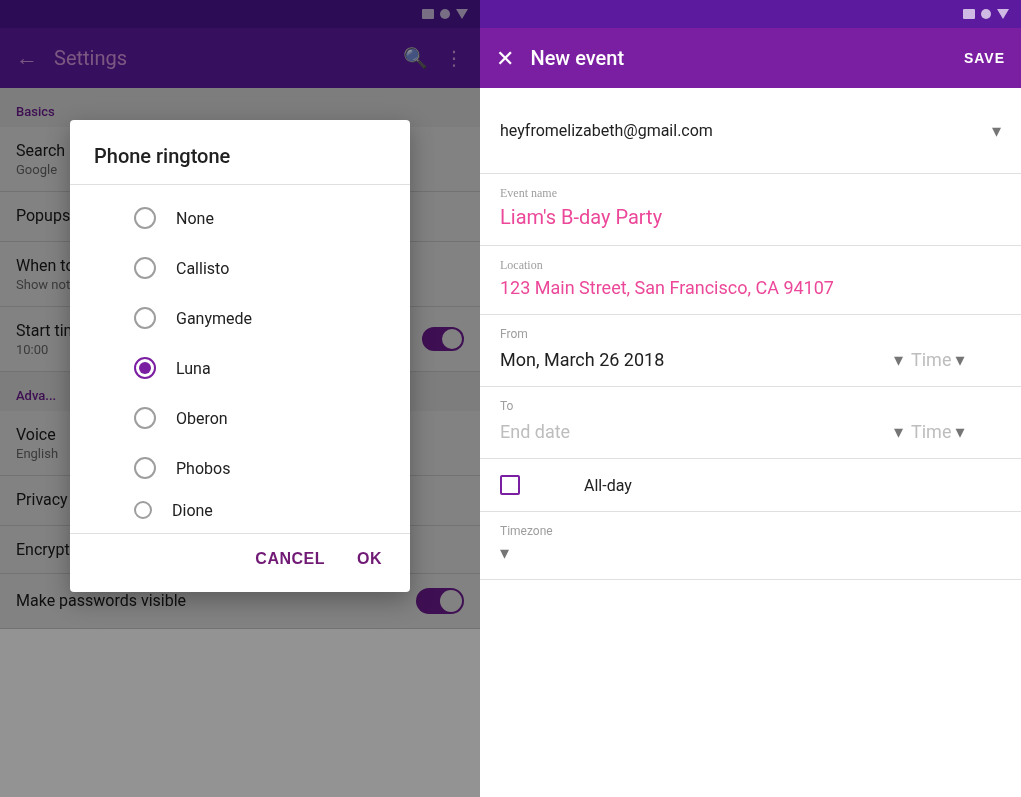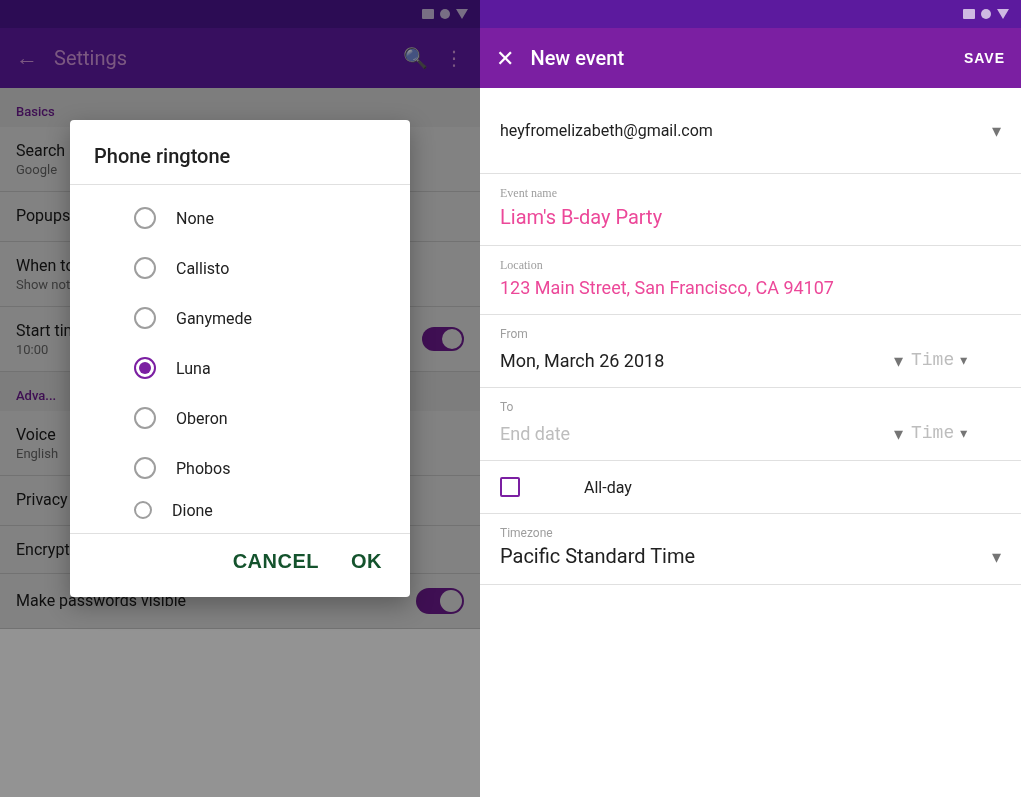--- a/index.html
+++ b/index.html
@@ -246,23 +246,23 @@
 
     .dialog-actions {
       display: flex;
       justify-content: flex-end;
       padding: 8px 16px 16px;
       gap: 8px;
       border-top: 1px solid #e0e0e0;
     }
 
     .dialog-btn {
-      font-size: 20px;
+      font-size: 16px;
       font-weight: 700;
-      color: #14532d;
+      color: #701a75;
       padding: 8px 12px;
       background: transparent;
       border: none;
       cursor: pointer;
       letter-spacing: 0.5px;
     }
 
     
     .right-panel {
       width: 541px;
@@ -394,21 +394,20 @@
 
     .date-value.placeholder {
       color: #bdbdbd;
     }
 
     .time-picker {
       display: flex;
       align-items: center;
       gap: 4px;
       width: 90px;
-      font-family: Liberation Mono, monospace;
     }
 
     .time-value {
       font-size: 18px;
       color: #212121;
     }
 
     .time-value.placeholder {
       color: #bdbdbd;
     }
@@ -621,19 +620,18 @@
     </div>
 
     <div class="allday-row">
       <div class="checkbox"></div>
       <span class="allday-label">All-day</span>
     </div>
 
     <div class="timezone-row">
       <div class="tz-label">Timezone</div>
       <div class="tz-row">
-        <span class="tz-value">Pacific Standard Time</span>
         <span class="dropdown-arrow">▾</span>
       </div>
     </div>
 
   </div>
 </div>
 
 </body></html>

